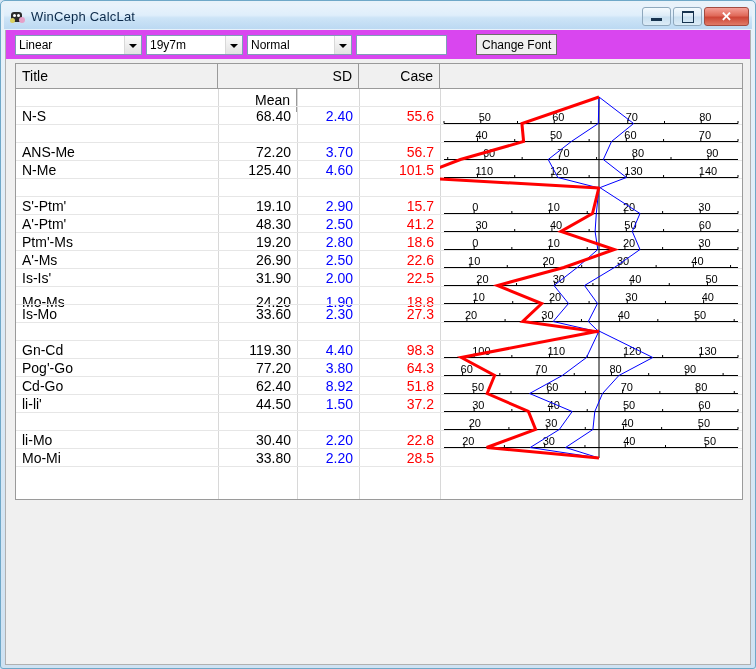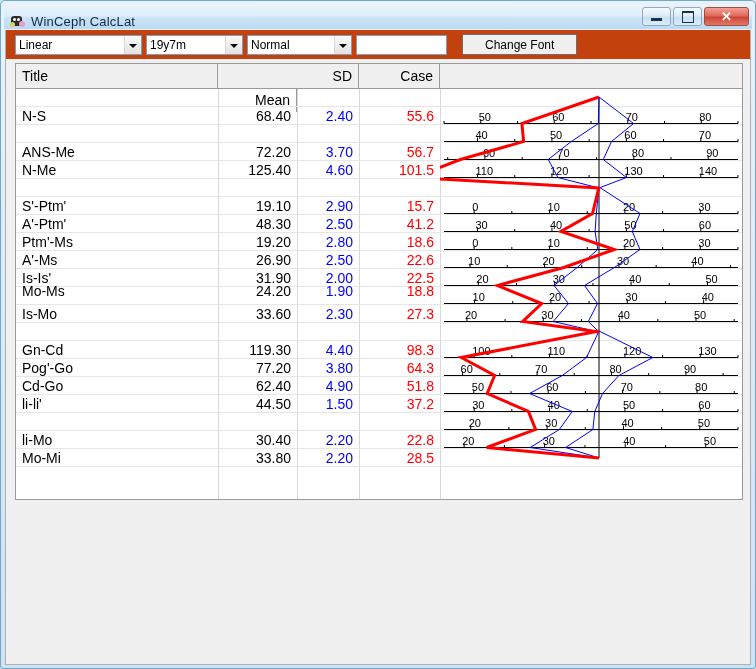--- a/index.html
+++ b/index.html
@@ -12,21 +12,21 @@
     box-sizing:border-box;
     border:1px solid #6fa8c8;
     background:linear-gradient(to bottom,#e8f2fa 0%,#cfe2f2 100%);
     border-radius:5px 5px 3px 3px;
     padding:3px;
   }
   #titlebar{
     position:relative;height:25px;
     background:linear-gradient(to bottom,#eaf3fb 0%,#dfeefb 45%,#cde4f7 55%,#bcd9f2 100%);
     border-radius:3px 3px 0 0;
-    display:flex;align-items:flex-end;
+    display:flex;align-items:center;
   }
   #app-icon{
     width:16px;height:16px;margin-left:6px;margin-right:5px;flex:0 0 auto;
     position:relative;
   }
   #app-icon .g1{position:absolute;left:1px;top:3px;width:11px;height:10px;
      background:#2b2b2b;border-radius:3px 3px 2px 2px;}
   #app-icon .g2{position:absolute;left:3px;top:5px;width:3px;height:3px;background:#fff;border-radius:50%;}
   #app-icon .g3{position:absolute;left:7px;top:5px;width:3px;height:3px;background:#fff;border-radius:50%;}
   #app-icon .g4{position:absolute;left:9px;top:8px;width:6px;height:6px;background:#e5a0c8;border-radius:50%;}
@@ -53,21 +53,21 @@
   
   #client{
     position:absolute;left:4px;top:29px;width:746px;height:635px;
     background:#f0f0f0;border:1px solid #b0b0b0;border-top:none;
     box-sizing:border-box;overflow:hidden;
   }
 
   
   #toolbar{
     position:absolute;left:0;top:0;width:746px;height:29px;
-    background:#c2410c;
+    background:#d946ef;
   }
   .combo{
     position:absolute;top:5px;height:20px;box-sizing:border-box;
     border:1px solid #7f9db9;background:#fff;
     display:flex;align-items:center;
   }
   .combo .ctext{
     flex:1 1 auto;padding-left:3px;font-size:12px;color:#000;
     white-space:nowrap;overflow:hidden;
   }
@@ -83,22 +83,22 @@
     border-top:4px solid #000;
   }
   #combo-type{left:9px;width:127px;}
   #combo-age {left:140px;width:97px;}
   #combo-norm{left:241px;width:105px;}
   #field-blank{
     position:absolute;left:350px;top:5px;width:91px;height:20px;box-sizing:border-box;
     border:1px solid #7f9db9;background:#fff;
   }
   #btn-font{
-    position:absolute;left:456px;top:4px;height:21px;box-sizing:border-box;
-    padding:0 22px;
+    position:absolute;left:470px;top:4px;height:21px;box-sizing:border-box;
+    padding:0 5px;
     border:1px solid #6e6e6e;background:#f0f0f0;
     font-size:12px;color:#000;font-family:"Liberation Sans",sans-serif;
     display:flex;align-items:center;justify-content:flex-end;
   }
 
   
   #grid{
     position:absolute;left:9px;top:33px;width:728px;height:437px;
     background:#fff;border:1px solid #9a9a9a;box-sizing:border-box;
     overflow:hidden;
@@ -284,21 +284,21 @@
             <div class="cell c-case">22.6</div>
           </div>
           <div class="rowline" style="top: 179px;"></div>
           <div class="row" style="top: 180px;">
             <div class="cell c-title">Is-Is'</div>
             <div class="cell c-mean">31.90</div>
             <div class="cell c-sd">2.00</div>
             <div class="cell c-case">22.5</div>
           </div>
           <div class="rowline" style="top: 197px;"></div>
-          <div class="row" style="top: 193px;">
+          <div class="row" style="top: 204px;">
             <div class="cell c-title">Mo-Ms</div>
             <div class="cell c-mean">24.20</div>
             <div class="cell c-sd">1.90</div>
             <div class="cell c-case">18.8</div>
           </div>
           <div class="rowline" style="top: 215px;"></div>
           <div class="row" style="top: 216px;">
             <div class="cell c-title">Is-Mo</div>
             <div class="cell c-mean">33.60</div>
             <div class="cell c-sd">2.30</div>
@@ -322,21 +322,21 @@
           <div class="row" style="top: 270px;">
             <div class="cell c-title">Pog'-Go</div>
             <div class="cell c-mean">77.20</div>
             <div class="cell c-sd">3.80</div>
             <div class="cell c-case">64.3</div>
           </div>
           <div class="rowline" style="top: 287px;"></div>
           <div class="row" style="top: 288px;">
             <div class="cell c-title">Cd-Go</div>
             <div class="cell c-mean">62.40</div>
-            <div class="cell c-sd">4.90</div>
+            <div class="cell c-sd">8.92</div>
             <div class="cell c-case">51.8</div>
           </div>
           <div class="rowline" style="top: 305px;"></div>
           <div class="row" style="top: 306px;">
             <div class="cell c-title">li-li'</div>
             <div class="cell c-mean">44.50</div>
             <div class="cell c-sd">1.50</div>
             <div class="cell c-case">37.2</div>
           </div>
           <div class="rowline" style="top: 323px;"></div>

